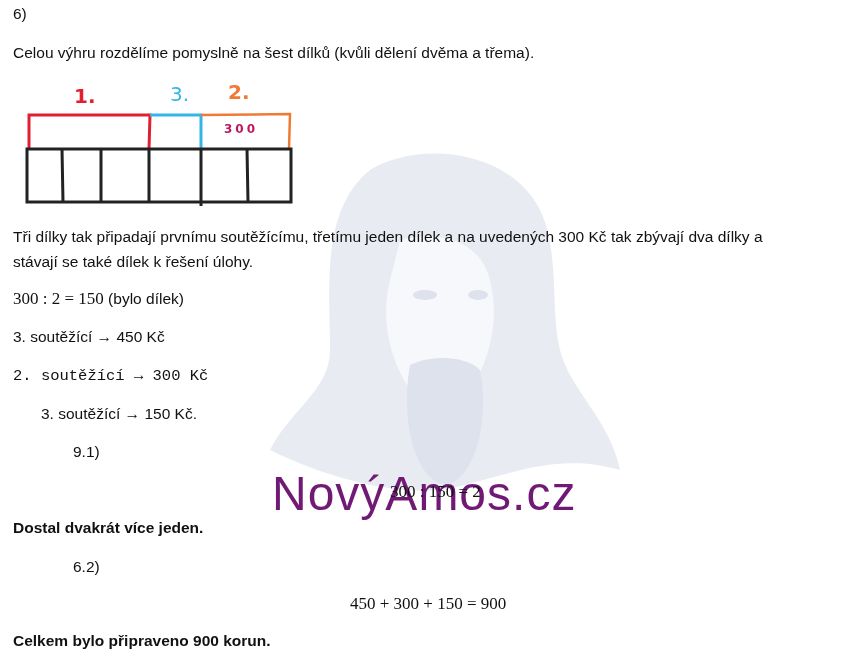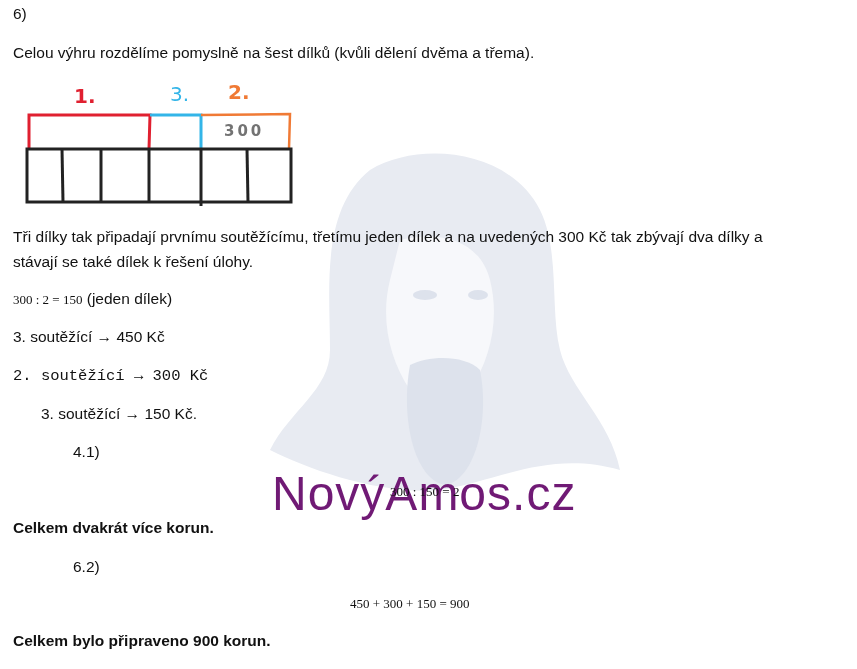--- a/index.html
+++ b/index.html
@@ -2,21 +2,21 @@
 <html><head>
 <meta charset="utf-8">
 <style>
   html, body { margin: 0; padding: 0; background: #ffffff; }
   body {
     width: 857px; height: 669px; position: relative; overflow: hidden;
     font-family: "Liberation Sans", "DejaVu Sans", sans-serif;
     color: #111111;
   }
   .txt { position: absolute; font-size: 15.5px; line-height: 20px; white-space: nowrap; }
-  .math { font-family: "Liberation Serif", "DejaVu Serif", serif; font-size: 13px; }
+  .math { font-family: "Liberation Serif", "DejaVu Serif", serif; font-size: 17px; }
   .bold { font-weight: bold; }
   .watermark {
     position: absolute; left: 250px; top: 150px; width: 380px; height: 380px;
     pointer-events: none;
   }
   .wm-text {
     position: absolute; left: 272px; top: 466px;
     font-family: "Liberation Sans", "DejaVu Sans", sans-serif;
     font-size: 48px; color: #701a75; letter-spacing: 1px; white-space: nowrap;
   }
@@ -54,39 +54,39 @@
     <polyline points="130,37 181,37 181,71" fill="none" stroke="#33b5e8" stroke-width="3"></polyline>
     <polyline points="181,37 270,36 269,71" fill="none" stroke="#f07a35" stroke-width="2.5"></polyline>
 
     <rect x="7" y="71" width="264" height="53" fill="none" stroke="#222" stroke-width="3"></rect>
     <line x1="42" y1="71" x2="43" y2="124" stroke="#222" stroke-width="3"></line>
     <line x1="81" y1="71" x2="81" y2="124" stroke="#222" stroke-width="3"></line>
     <line x1="129" y1="71" x2="129" y2="124" stroke="#222" stroke-width="3"></line>
     <line x1="181" y1="71" x2="181" y2="128" stroke="#222" stroke-width="3"></line>
     <line x1="227" y1="71" x2="228" y2="124" stroke="#222" stroke-width="3"></line>
   </svg>
-  <span class="lbl" style="left:204px; top:44px; font-size:15px; letter-spacing:3px; color:#737373;">300</span>
+  <span class="lbl" style="left:204px; top:44px; font-size:12px; letter-spacing:3px; color:#be185d;">300</span>
 </div>
 
 <div class="txt" style="left:13px; top:227px;">Tři dílky tak připadají prvnímu soutěžícímu, třetímu jeden dílek a na uvedených 300 Kč tak zbývají dva dílky a</div>
 <div class="txt" style="left:13px; top:252px;">stávají se také dílek k řešení úlohy.</div>
 
 <div class="txt" style="left:13px; top:289px;">
-  <span class="math">300 : 2 = 150</span><span> (jeden dílek)</span>
+  <span class="math">300 : 2 = 150</span><span> (bylo dílek)</span>
 </div>
 
 <div class="txt" style="left:13px; top:327px;">
   <span>3.  soutěžící → </span><span>450 Kč</span>
 </div>
 <div class="txt" style="left:13px; top:366px;font-family:Liberation Mono, monospace;">
   <span>2. soutěžící → </span><span>300 Kč</span>
 </div>
 <div class="txt" style="left:13px; top:404px;margin-left:28px;">
   <span>3. soutěžící → </span><span>150 Kč.</span>
 </div>
 
-<div class="txt" style="left:73px; top:442px;">4.1)</div>
+<div class="txt" style="left:73px; top:442px;">9.1)</div>
 <div class="txt math" style="left:390px; top:482px;">300 : 150 = 2</div>
-<div class="txt bold" style="left:13px; top:518px;">Celkem dvakrát více korun.</div>
+<div class="txt bold" style="left:13px; top:518px;">Dostal dvakrát více jeden.</div>
 
 <div class="txt" style="left:73px; top:557px;">6.2)</div>
 <div class="txt math" style="left:350px; top:594px;">450 + 300 + 150 = 900</div>
 <div class="txt bold" style="left:13px; top:631px;">Celkem bylo připraveno 900 korun.</div>
 
 </body></html>

